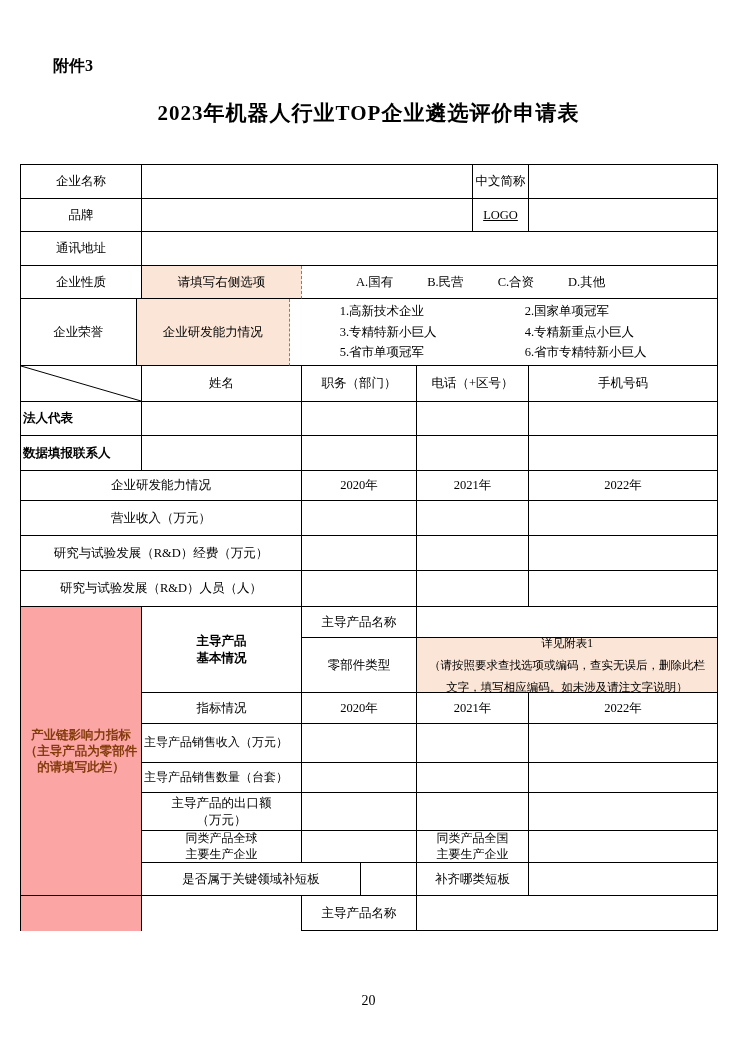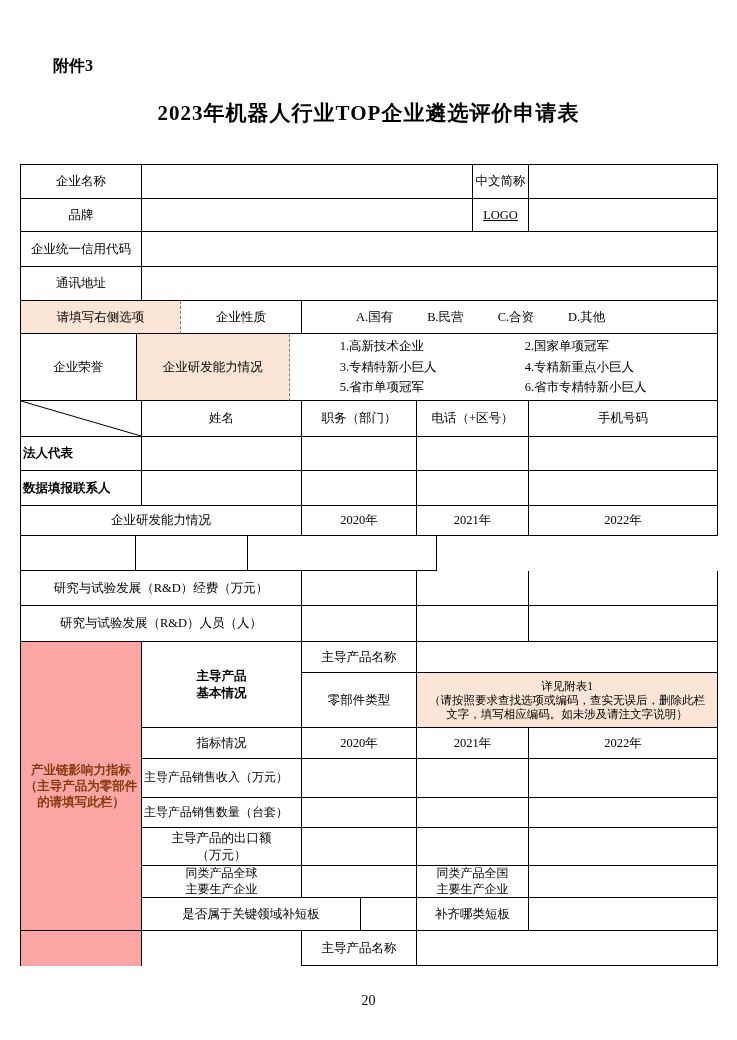--- a/index.html
+++ b/index.html
@@ -24,21 +24,21 @@
   .yellow{background:#fca5a5;}
   .accent{color:#843c0c;font-weight:bold;}
   .nbb{border-bottom:none;}
   .col{display:flex;flex-direction:column;}
   .natopts{display:flex;column-gap:34px;width:100%;box-sizing:border-box;padding-left:54px;text-align:left;}
   .honors{
     display:grid;grid-template-columns:147px auto;column-gap:38px;
     width:100%;height:100%;box-sizing:border-box;padding-left:50px;
     align-content:space-evenly;text-align:left;
   }
-  .note{font-size:11.5px;line-height:14px;}
+  .note{font-size:11.5px;line-height:22px;}
   .smalllbl{font-size:12px;}
   .diag-svg{position:absolute;left:0;top:0;width:100%;height:100%;}
   .pagenum{position:absolute;left:0;right:0;top:993px;text-align:center;font-size:14px;}
 </style>
 </head>
 <body>
 
 <div class="page">
 
   <div class="attach">附件3</div>
@@ -53,33 +53,29 @@
       <div class="c" style="width:189px;height:34px;"></div>
     </div>
 
     <div class="row">
       <div class="c" style="width:121px;height:33px;">品牌</div>
       <div class="c" style="width:331px;height:33px;"></div>
       <div class="c" style="width:56px;height:33px;text-decoration:underline;">LOGO</div>
       <div class="c" style="width:189px;height:33px;"></div>
     </div>
 
-    <div class="row">
-      <div class="c" style="width:121px;height:35px;">企业统一信用代码</div>
-      <div class="c" style="width:576px;height:35px;"></div>
-    </div>
 
     <div class="row">
       <div class="c" style="width:121px;height:34px;">通讯地址</div>
       <div class="c" style="width:576px;height:34px;"></div>
     </div>
 
     <div class="row">
+      <div class="c" style="width:121px;height:33px;">企业性质</div>
       <div class="c peach dashR" style="width:160px;height:33px;">请填写右侧选项</div>
-      <div class="c" style="width:121px;height:33px;">企业性质</div>
       <div class="c" style="width:416px;height:33px;">
         <div class="natopts">
           <span>A.国有</span>
           <span>B.民营</span>
           <span>C.合资</span>
           <span>D.其他</span>
         </div>
       </div>
     </div>
 
@@ -127,20 +123,21 @@
     </div>
 
     <div class="row">
       <div class="c" style="width:281px;height:30px;">企业研发能力情况</div>
       <div class="c" style="width:115px;height:30px;">2020年</div>
       <div class="c" style="width:112px;height:30px;">2021年</div>
       <div class="c" style="width:189px;height:30px;">2022年</div>
     </div>
 
     <div class="row">
+      <div class="c" style="width:281px;height:35px;">营业收入（万元）</div>
       <div class="c" style="width:115px;height:35px;"></div>
       <div class="c" style="width:112px;height:35px;"></div>
       <div class="c" style="width:189px;height:35px;"></div>
     </div>
 
     <div class="row">
       <div class="c" style="width:281px;height:35px;">研究与试验发展（R&amp;D）经费（万元）</div>
       <div class="c" style="width:115px;height:35px;"></div>
       <div class="c" style="width:112px;height:35px;"></div>
       <div class="c" style="width:189px;height:35px;"></div>

